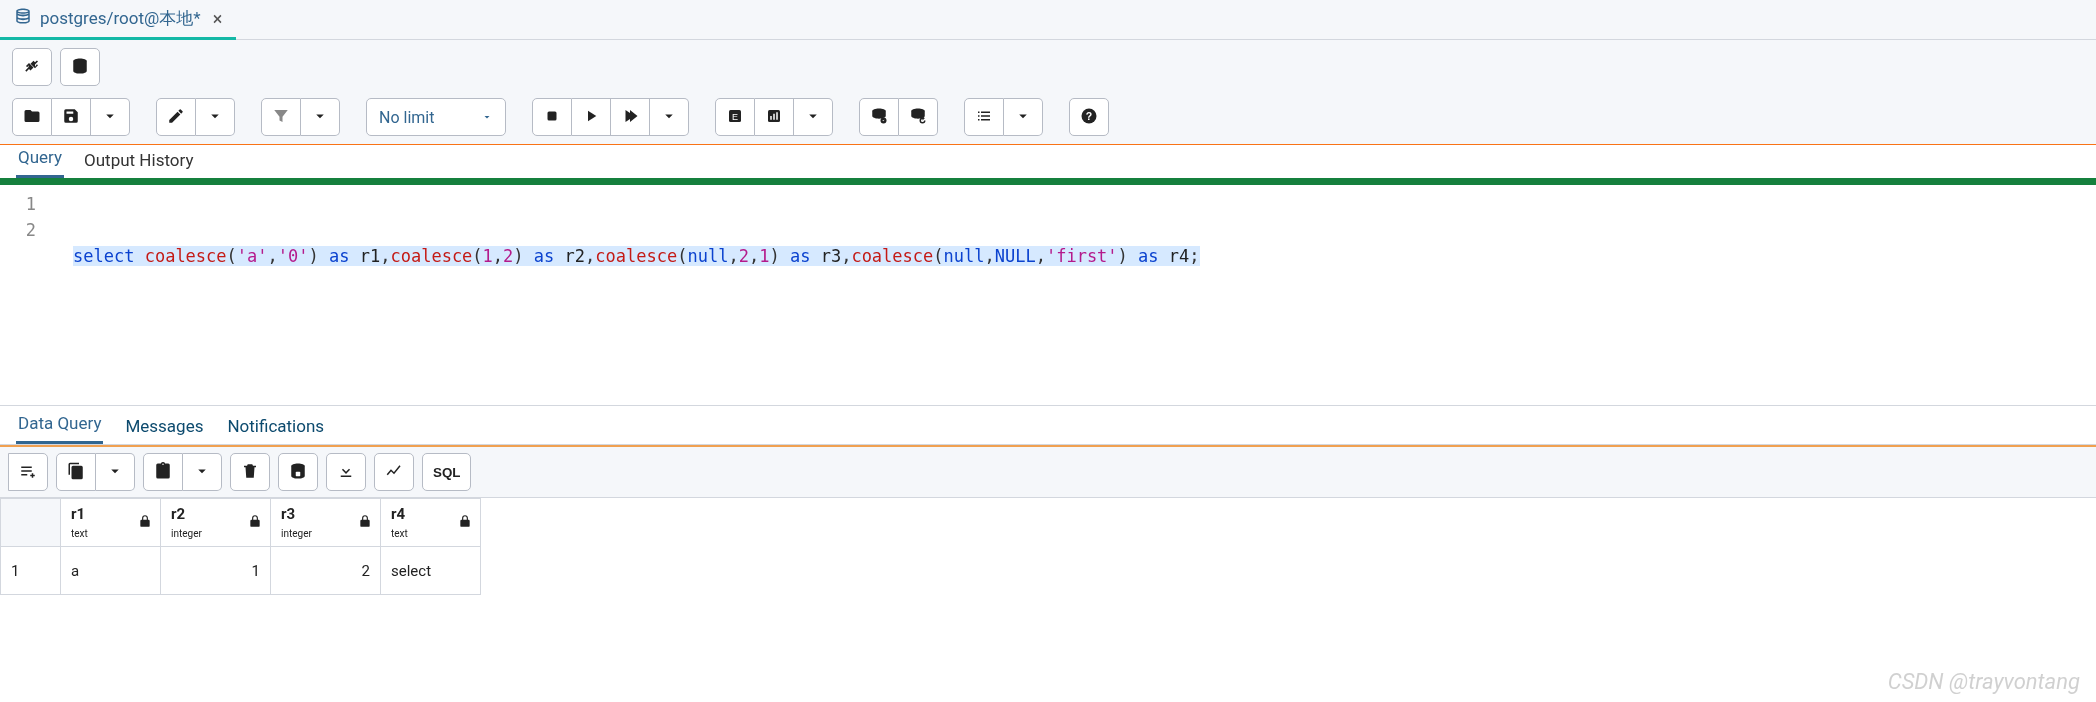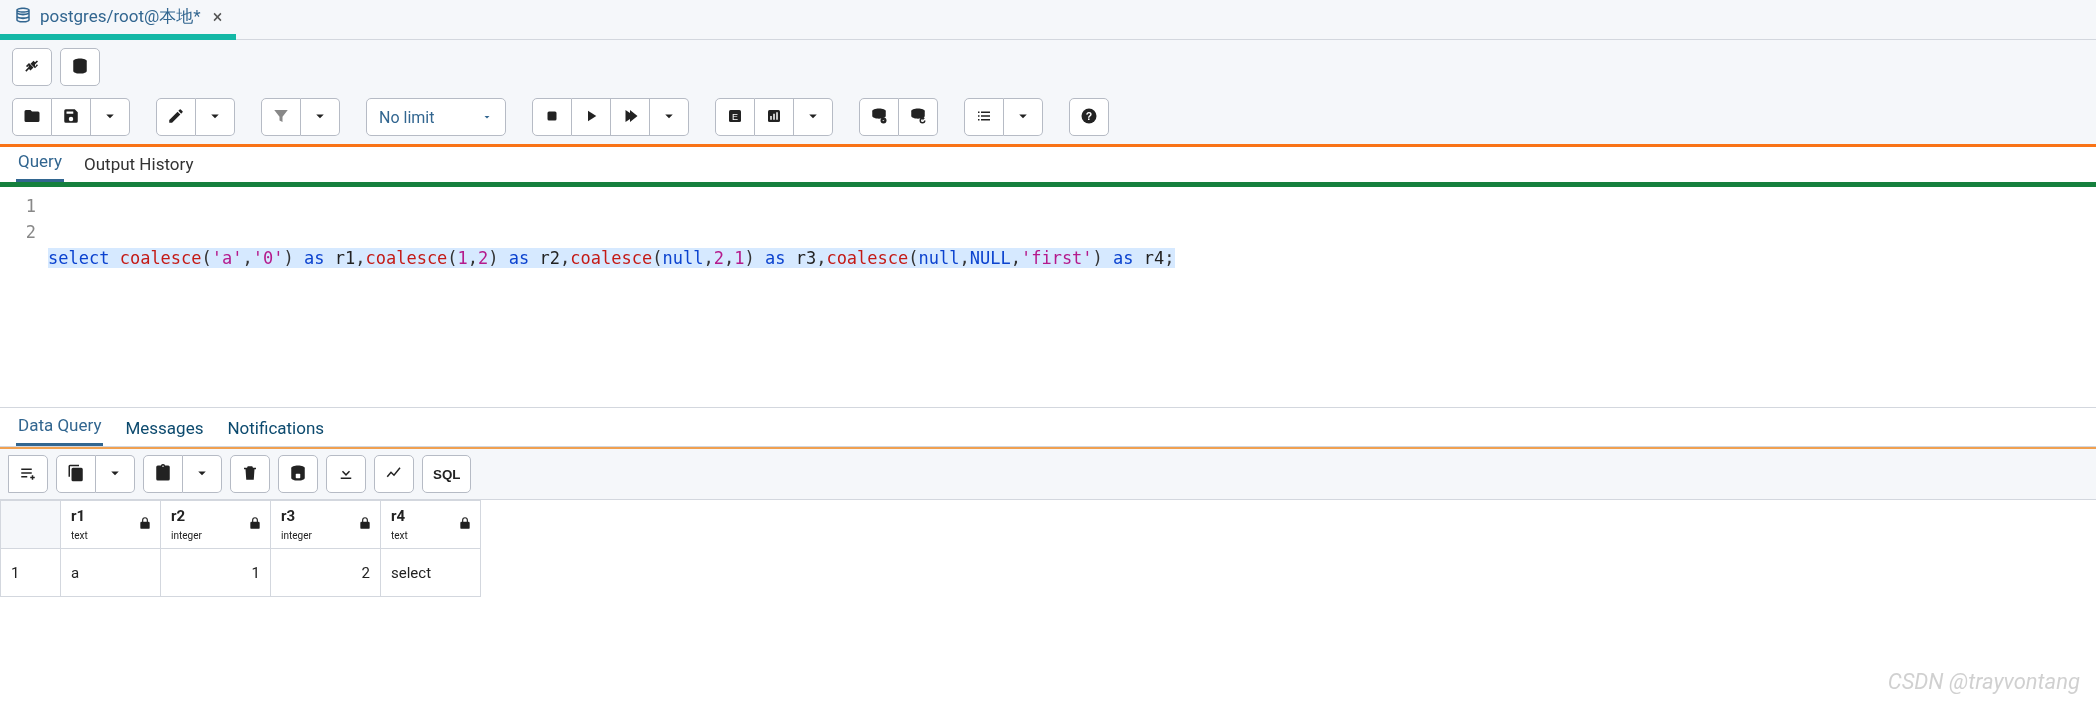--- a/index.html
+++ b/index.html
@@ -21,21 +21,21 @@
   height: 40px;
   background: #f5f7fa;
   border-bottom: 1px solid #d3d7de;
 }
 .tab {
   display: flex;
   align-items: center;
   gap: 8px;
   padding: 0 14px;
   height: 40px;
-  border-bottom: 6px solid #14b8a6;
+  border-bottom: 3px solid #14b8a6;
   color: #326690;
   cursor: pointer;
   font-size: 17px;
 }
 .tab .db-icon svg { fill: #326690; }
 .tab .close { font-size: 18px; color: #555; padding-left: 4px; }
 
 
 .conn-bar {
   display: flex;
@@ -79,21 +79,21 @@
 }
 .conn-select .chev { margin-left: auto; }
 
 
 .toolbar {
   display: flex;
   align-items: center;
   gap: 26px;
   padding: 4px 12px 8px 12px;
   background: #f5f7fa;
-  border-bottom: 3px solid #f97316;
+  border-bottom: 1px solid #f97316;
 }
 .limit-select {
   width: 140px;
   height: 38px;
   border: 1px solid #b6bbc5;
   border-radius: 5px;
   background: #fff;
   display: flex;
   align-items: center;
   padding: 0 12px;
@@ -103,21 +103,21 @@
 }
 .limit-select .chev { margin-left: auto; color: #326690; }
 
 
 .query-tab-bar {
   display: flex;
   align-items: flex-end;
   gap: 18px;
   padding: 0 16px;
   background: #fff;
-  border-bottom: 5px solid #15803d;
+  border-bottom: 7px solid #15803d;
   height: 40px;
 }
 .query-tab {
   padding: 8px 2px;
   font-size: 17px;
   color: #333;
   cursor: pointer;
 }
 .query-tab.active {
   color: #326690;
@@ -137,20 +137,21 @@
   width: 48px;
   text-align: right;
   color: #888;
   padding: 6px 12px 6px 0;
   user-select: none;
 }
 .code {
   flex: 1;
   padding: 6px 0;
   white-space: pre;
+  margin-left: 25px;
 }
 .code .line { height: 26px; }
 .code .hl { background: #d6e9ff; display: inline; }
 .kw { color: #0b42cf; }
 .fn { color: #c41a16; }
 .p  { color: #333; }
 .num { color: #b41a8c; }
 .str { color: #b41a8c; }
 .null { color: #0b42cf; }
 

